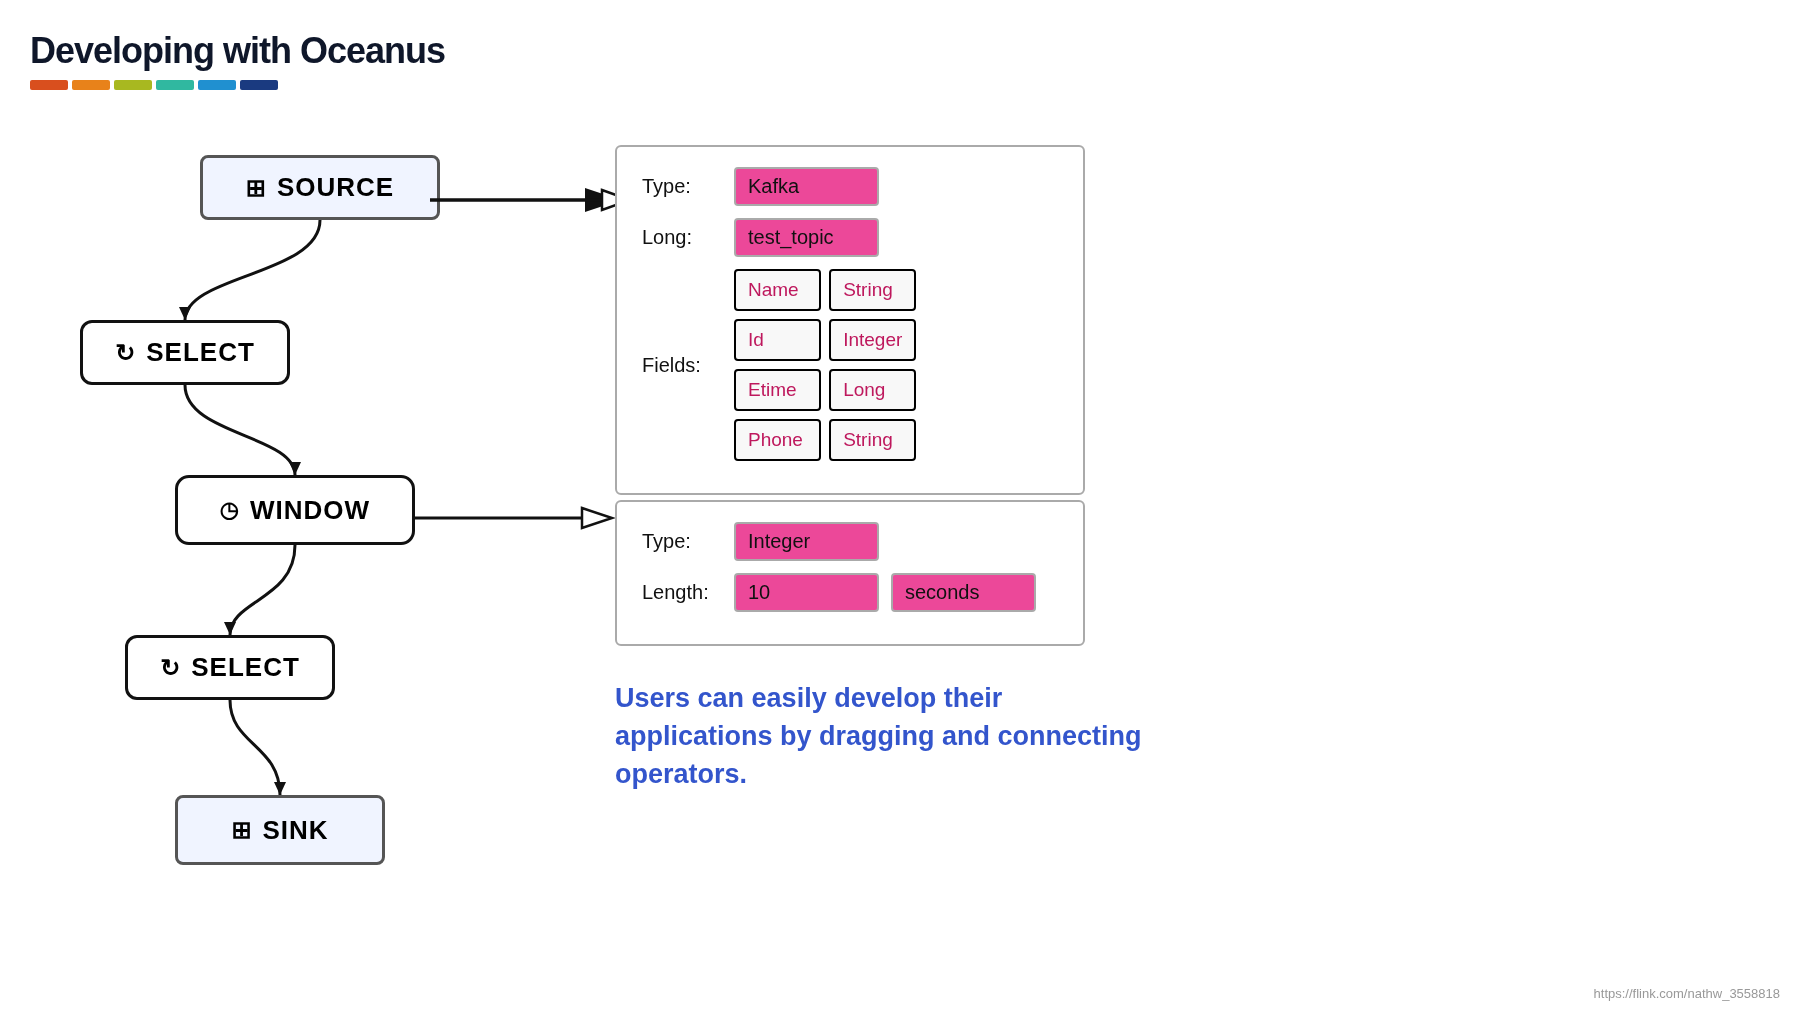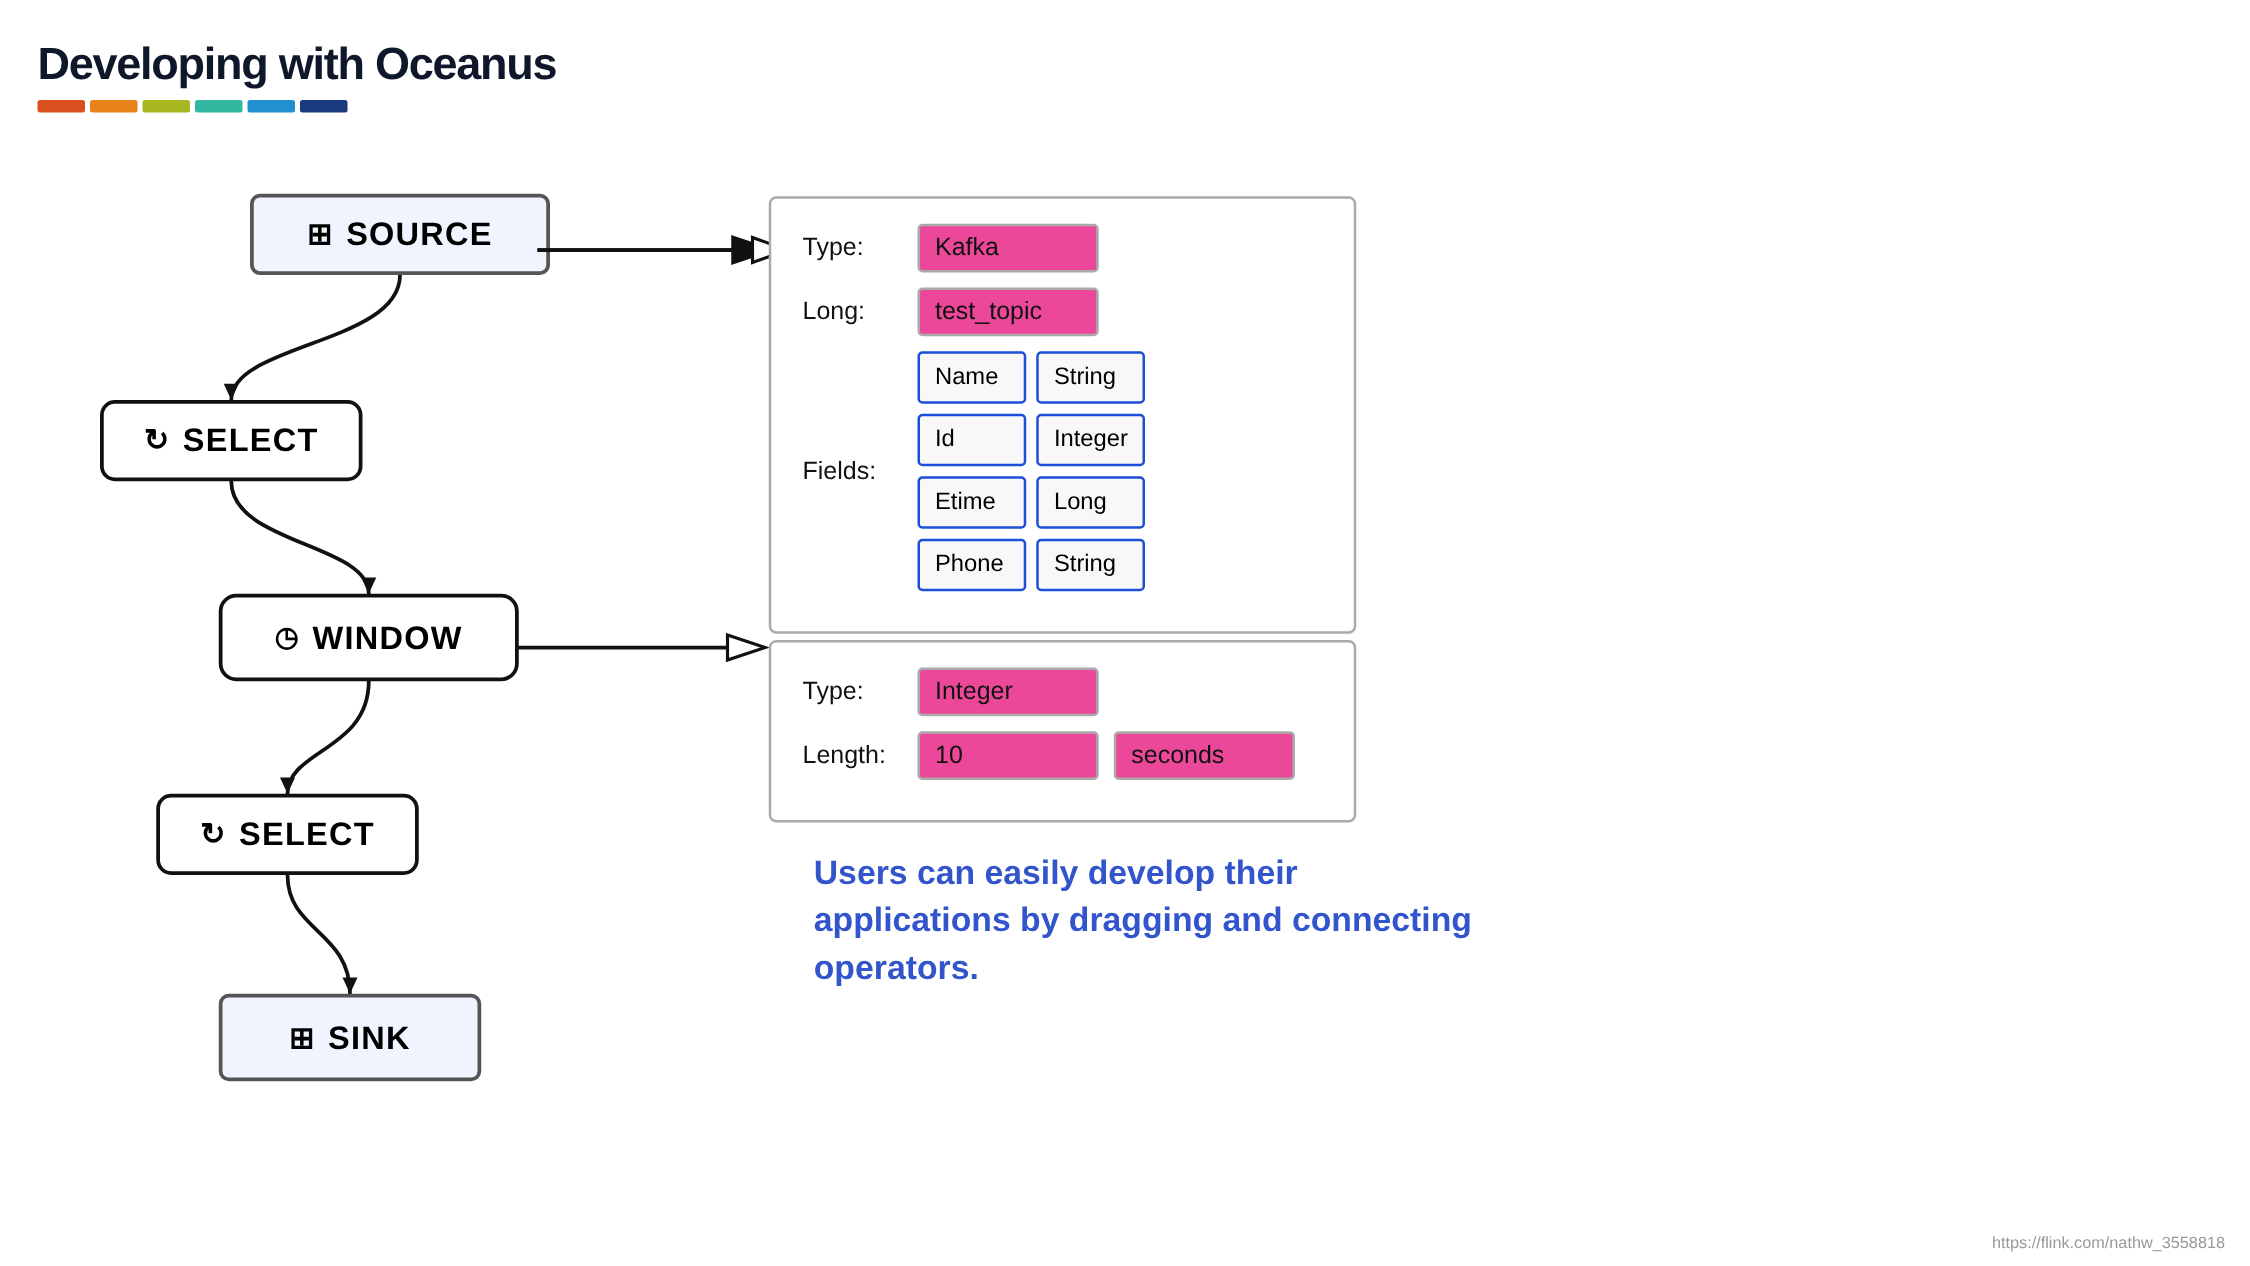--- a/index.html
+++ b/index.html
@@ -113,21 +113,20 @@
       height: 100%;
       pointer-events: none;
     }
 
     .info-panel {
       border: 2px solid #aaa;
       border-radius: 6px;
       padding: 20px 25px;
       background: #fff;
       margin-bottom: 20px;
-      margin-top: 12px;
     }
 
     .info-row {
       display: flex;
       align-items: center;
       margin-bottom: 12px;
       gap: 12px;
     }
 
     .info-label {
@@ -148,33 +147,33 @@
     }
 
     .fields-grid {
       display: grid;
       grid-template-columns: 1fr 1fr;
       gap: 8px;
       margin-top: 0;
     }
 
     .field-cell {
-      border: 2px solid #1d4ed8;
+      border: 2px solid #000000;
       border-radius: 4px;
       padding: 8px 12px;
       font-size: 19px;
-      color: #000000;
+      color: #be185d;
       background: #f8f8f8;
     }
 
     
     .description {
       position: absolute;
       top: 680px;
-      left: 651px;
+      left: 615px;
       width: 540px;
       font-size: 27px;
       font-weight: 700;
       color: #3355cc;
       line-height: 1.4;
       font-family: Arial, sans-serif;
     }
 
     
     .url-text {

